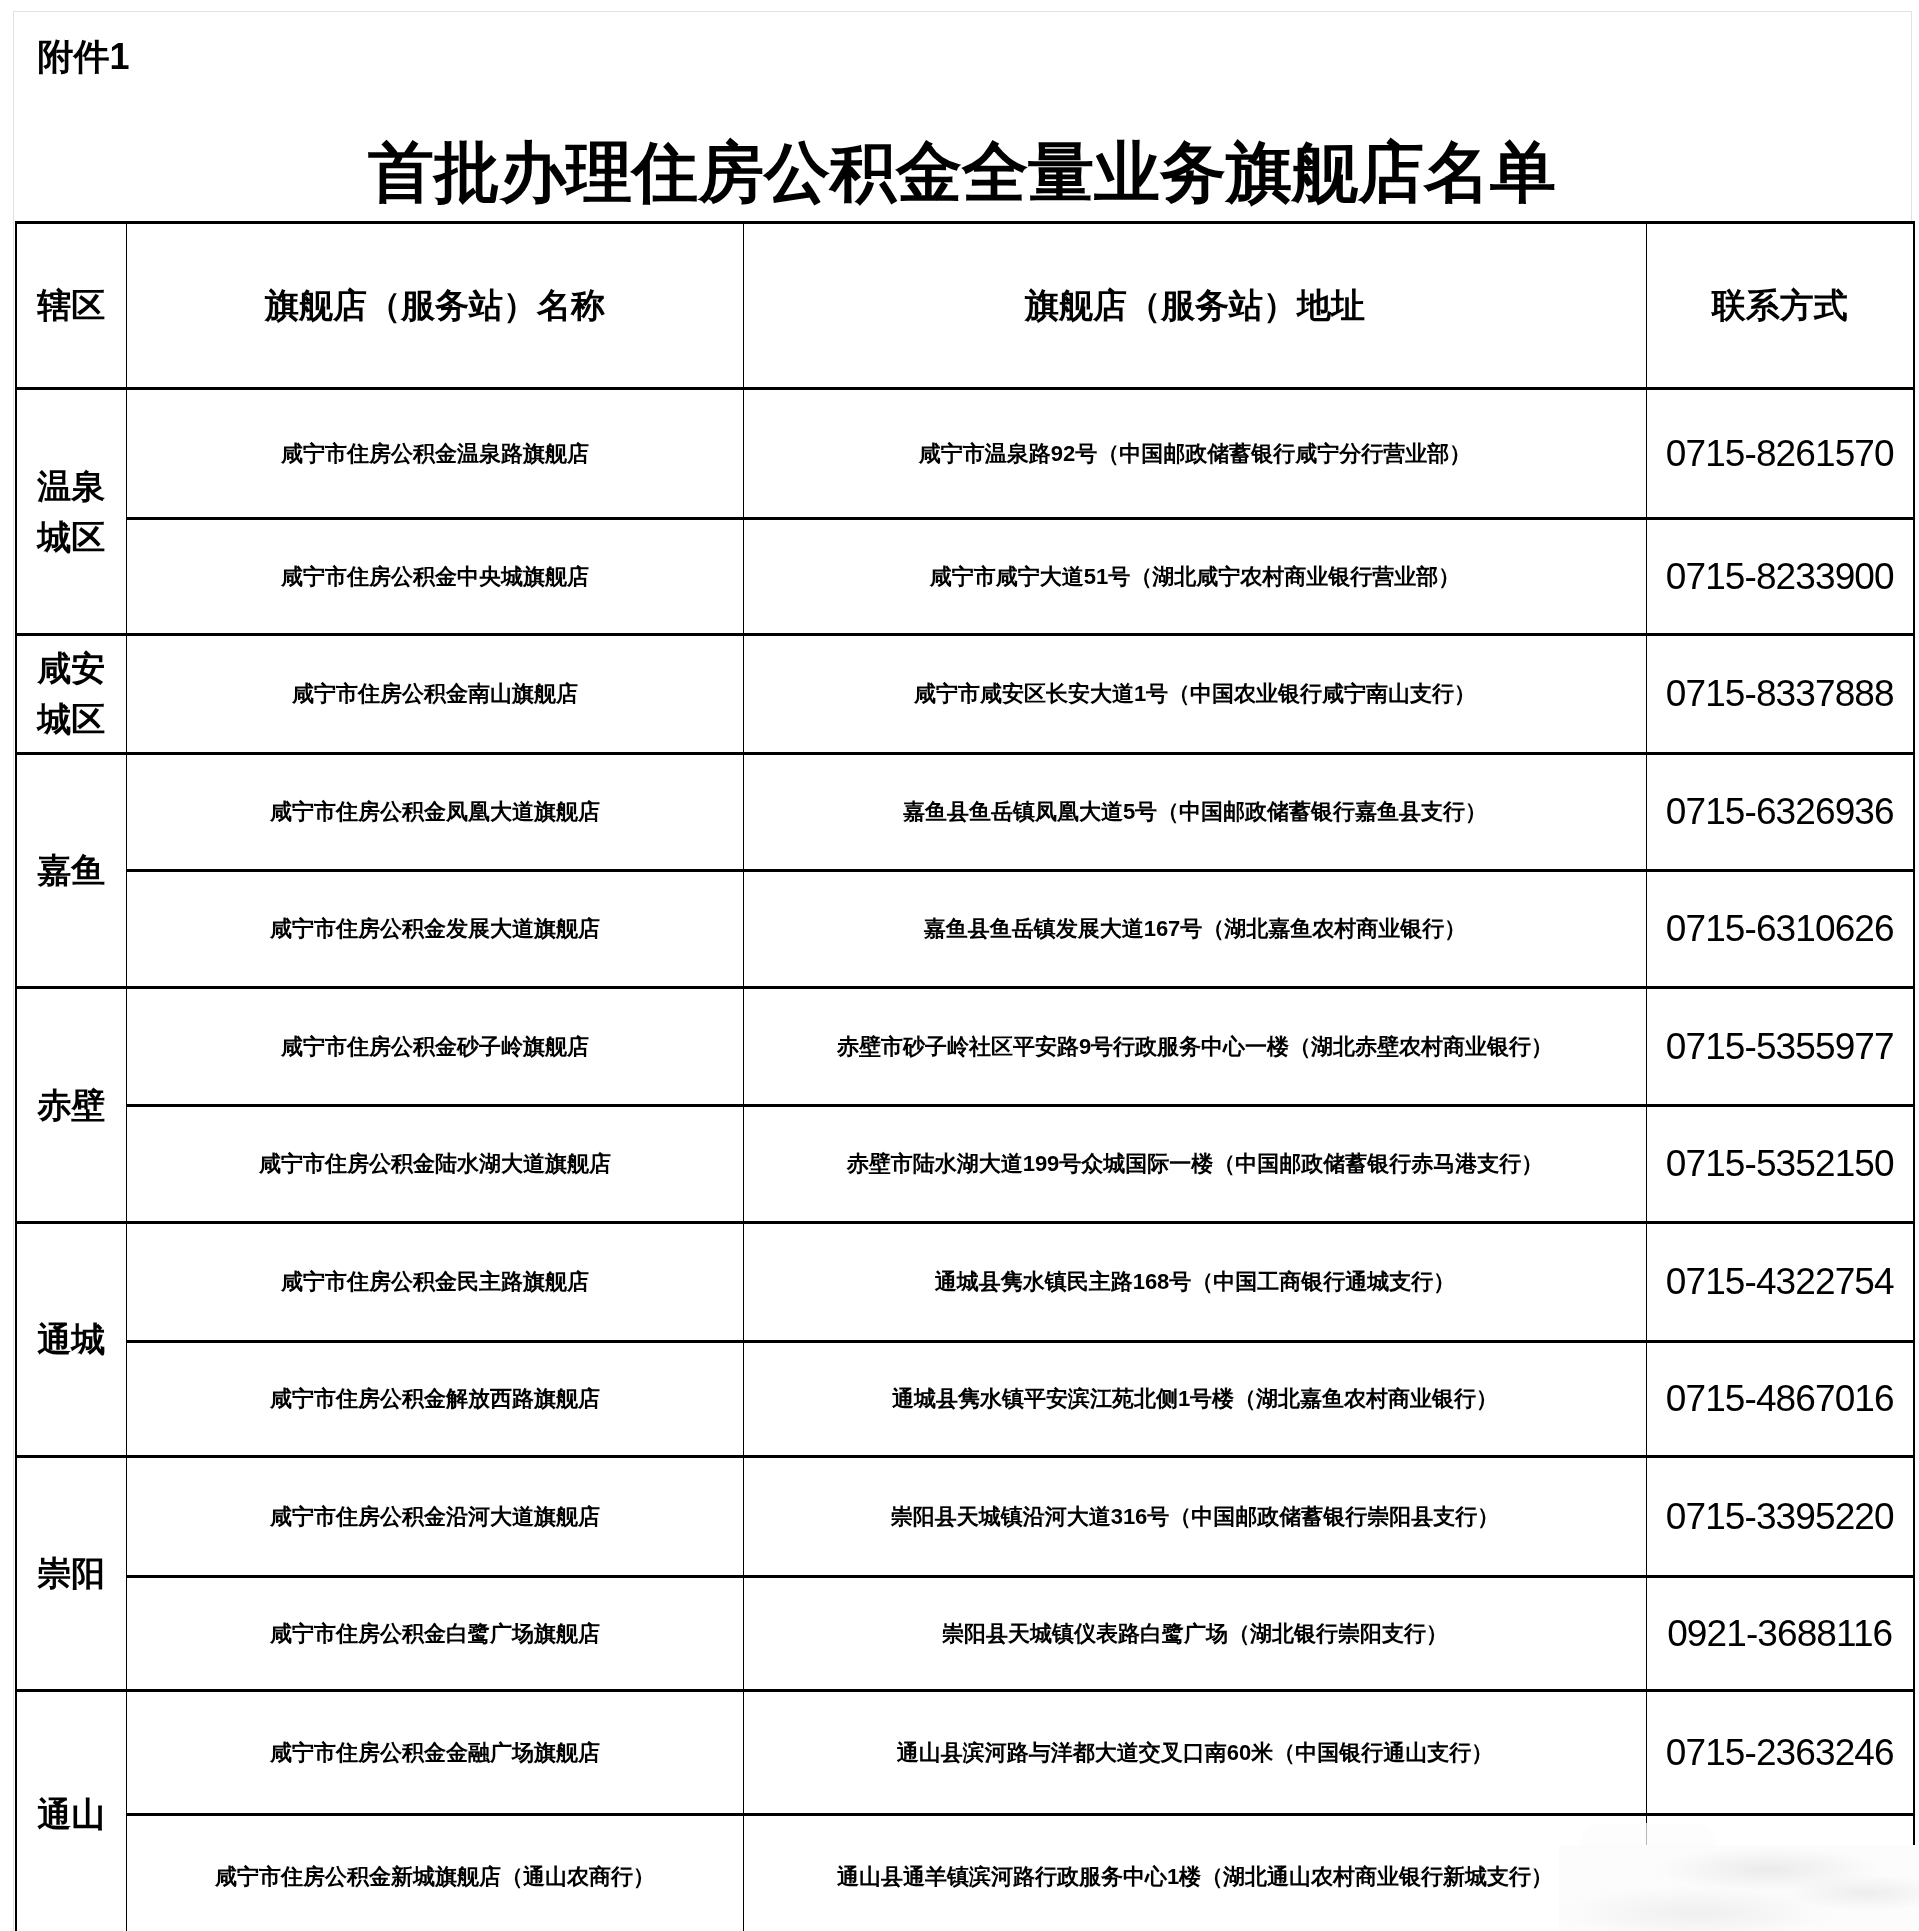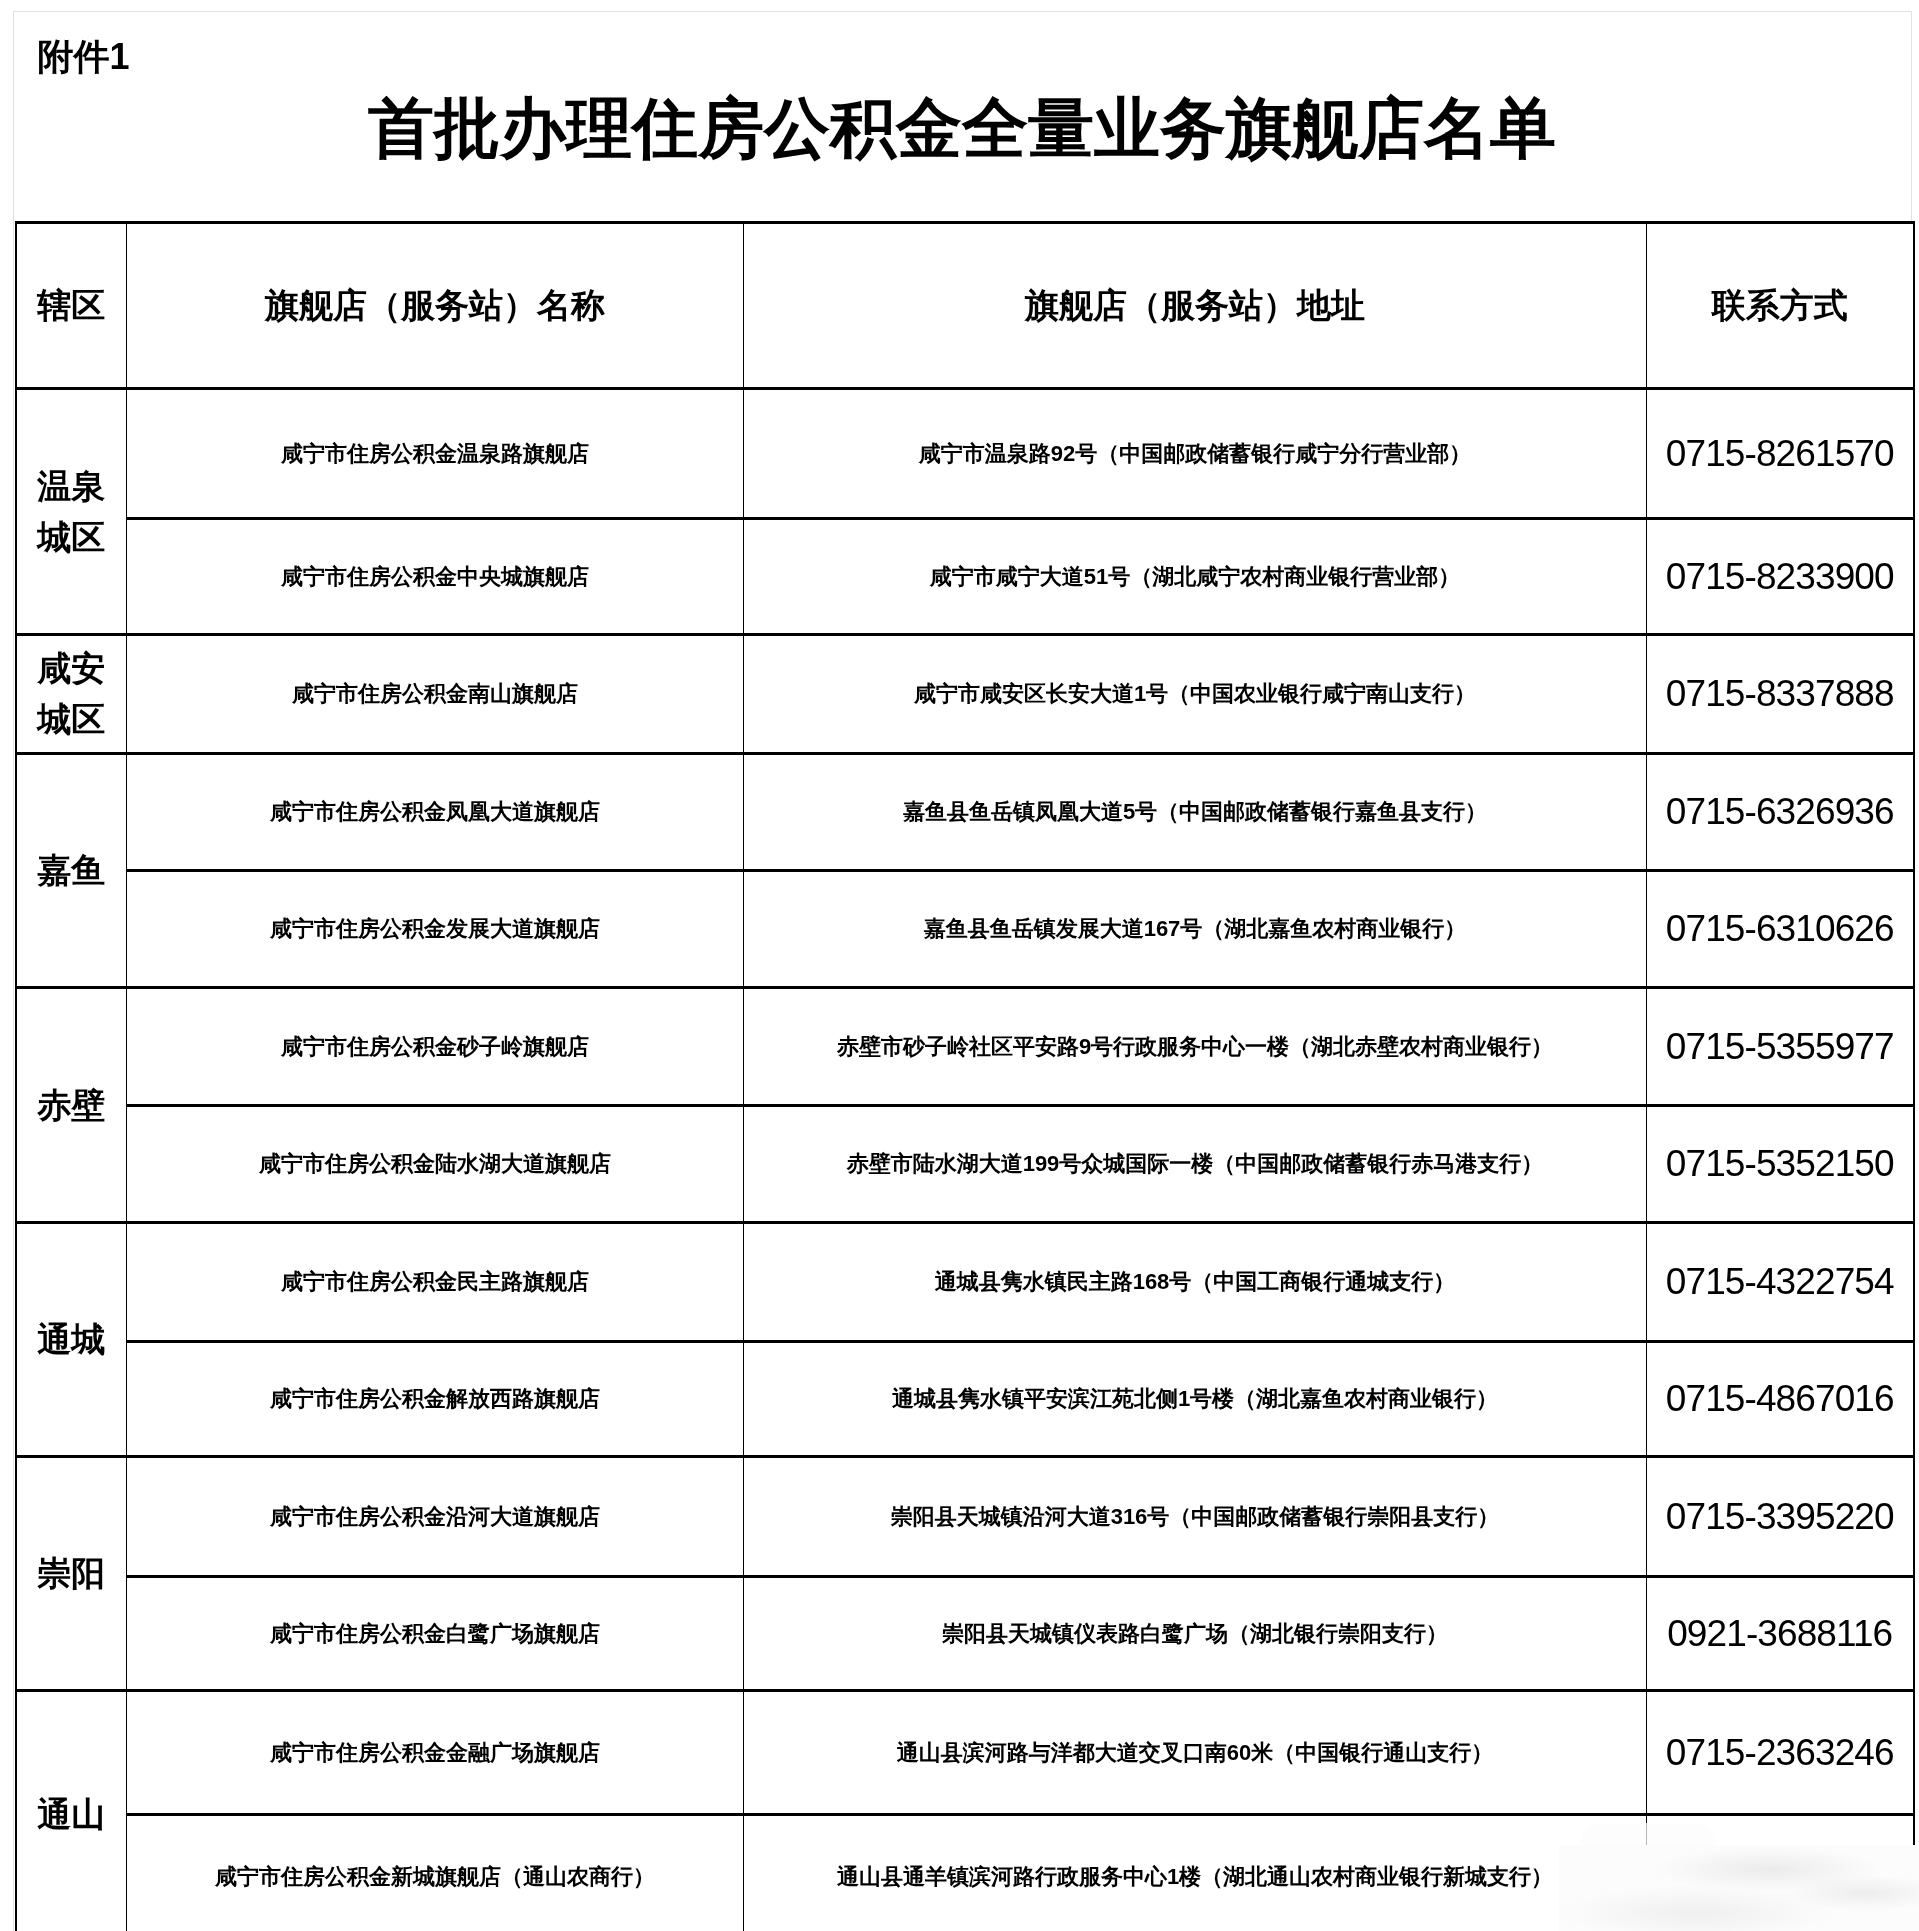--- a/index.html
+++ b/index.html
@@ -14,21 +14,21 @@
     pointer-events:none;
   }
   .attachment-band{
     position:absolute;left:14.5px;top:12.8px;width:1895px;height:91px;
     border-bottom:1.7px solid #e3e3e3;display:flex;align-items:center;
     padding-left:23px;box-sizing:border-box;background:#fff;
   }
   .attachment-label{font-size:36px;font-weight:700;letter-spacing:0px;}
   .title-band{
     position:absolute;left:14.5px;top:84px;width:1895px;height:177px;
-    display:flex;justify-content:center;background:#fff;
+    display:flex;align-items:center;justify-content:center;background:#fff;
   }
   .page-title{font-size:66px;font-weight:700;margin:0;letter-spacing:0px;white-space:nowrap;}
 
   table.store-table{
     position:absolute;left:14.5px;top:221px;width:1898px;
     border-collapse:collapse;table-layout:fixed;background:#fff;
     border:2.6px solid #000;
   }
   .store-table th,.store-table td{
     border-left:1.7px solid #000;border-right:1.7px solid #000;

